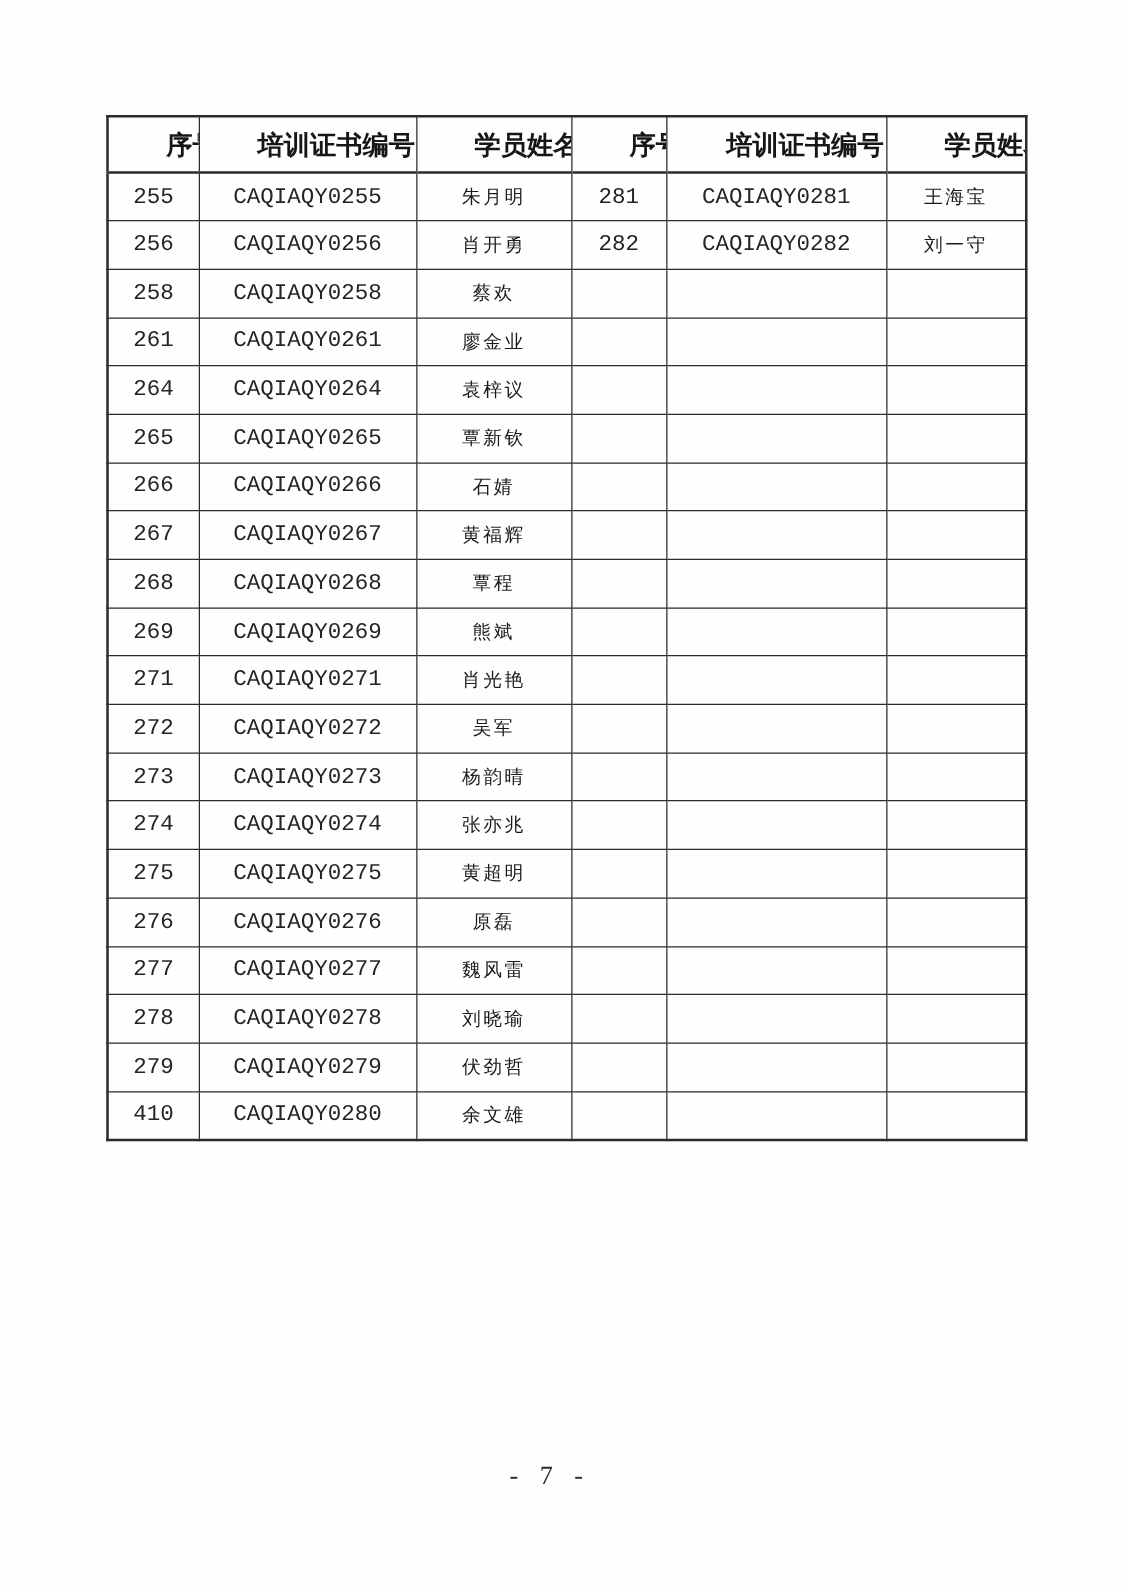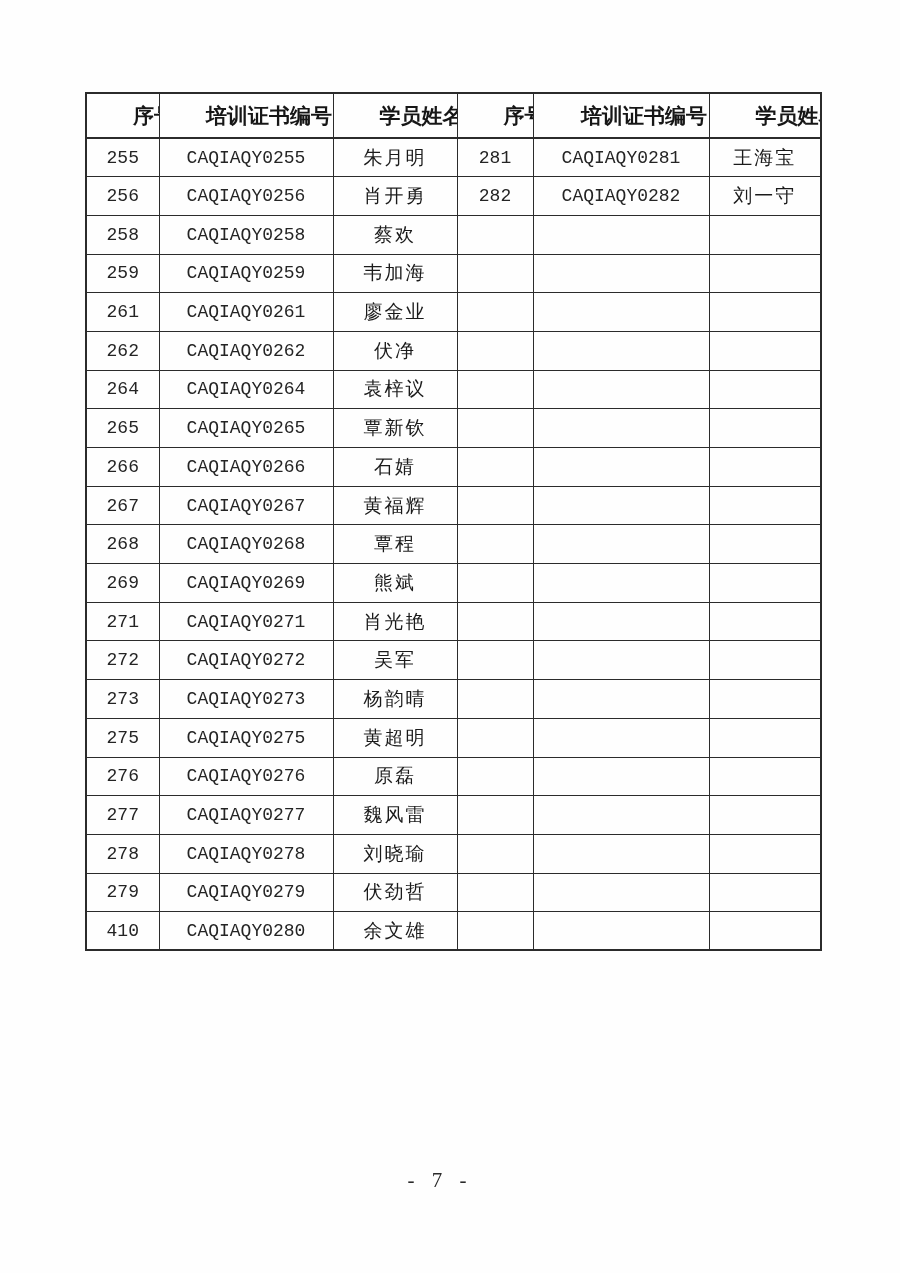--- a/index.html
+++ b/index.html
@@ -50,21 +50,21 @@
     padding-left: 46px;
   }
   td.c-no, td.c-cert {
     font-family: "Liberation Mono", "DejaVu Sans Mono", monospace;
     font-size: 18px;
     letter-spacing: 0px;
     color: #242424;
   }
   td.c-name {
     font-family: "Liberation Serif", serif;
-    font-size: 19px;
+    font-size: 15px;
     color: #1a1a1a;
     letter-spacing: 2px;
   }
   .page-number {
     position: absolute;
     top: 1168px;
     left: 0;
     width: 880px;
     text-align: center;
     font-family: "Liberation Serif", serif;
@@ -116,44 +116,28 @@
     </tr>
         <tr>
       <td class="c-no">258</td>
       <td class="c-cert">CAQIAQY0258</td>
       <td class="c-name">蔡欢</td>
       <td class="c-no"></td>
       <td class="c-cert"></td>
       <td class="c-name"></td>
     </tr>
         <tr>
-      <td class="c-no">259</td>
-      <td class="c-cert">CAQIAQY0259</td>
-      <td class="c-name">韦加海</td>
-      <td class="c-no"></td>
-      <td class="c-cert"></td>
-      <td class="c-name"></td>
-    </tr>
-        <tr>
       <td class="c-no">261</td>
       <td class="c-cert">CAQIAQY0261</td>
       <td class="c-name">廖金业</td>
       <td class="c-no"></td>
       <td class="c-cert"></td>
       <td class="c-name"></td>
     </tr>
         <tr>
-      <td class="c-no">262</td>
-      <td class="c-cert">CAQIAQY0262</td>
-      <td class="c-name">伏净</td>
-      <td class="c-no"></td>
-      <td class="c-cert"></td>
-      <td class="c-name"></td>
-    </tr>
-        <tr>
       <td class="c-no">264</td>
       <td class="c-cert">CAQIAQY0264</td>
       <td class="c-name">袁梓议</td>
       <td class="c-no"></td>
       <td class="c-cert"></td>
       <td class="c-name"></td>
     </tr>
         <tr>
       <td class="c-no">265</td>
       <td class="c-cert">CAQIAQY0265</td>
@@ -212,20 +196,28 @@
     </tr>
         <tr>
       <td class="c-no">273</td>
       <td class="c-cert">CAQIAQY0273</td>
       <td class="c-name">杨韵晴</td>
       <td class="c-no"></td>
       <td class="c-cert"></td>
       <td class="c-name"></td>
     </tr>
         <tr>
+      <td class="c-no">274</td>
+      <td class="c-cert">CAQIAQY0274</td>
+      <td class="c-name">张亦兆</td>
+      <td class="c-no"></td>
+      <td class="c-cert"></td>
+      <td class="c-name"></td>
+    </tr>
+        <tr>
       <td class="c-no">275</td>
       <td class="c-cert">CAQIAQY0275</td>
       <td class="c-name">黄超明</td>
       <td class="c-no"></td>
       <td class="c-cert"></td>
       <td class="c-name"></td>
     </tr>
         <tr>
       <td class="c-no">276</td>
       <td class="c-cert">CAQIAQY0276</td>

